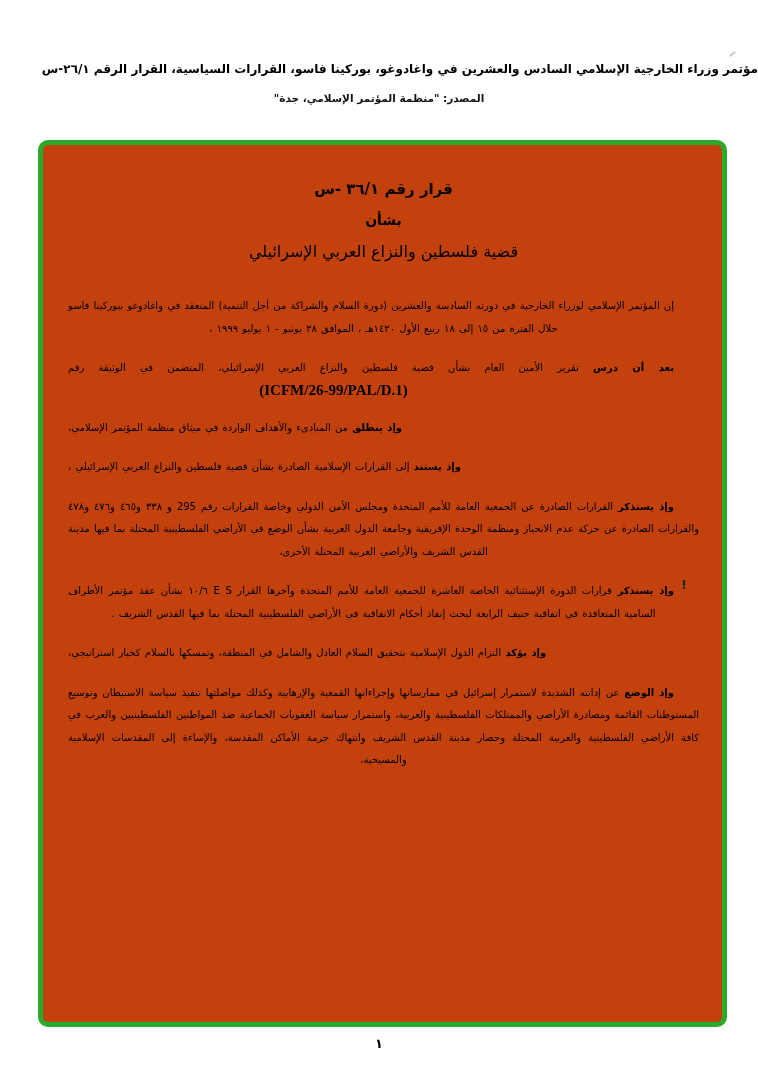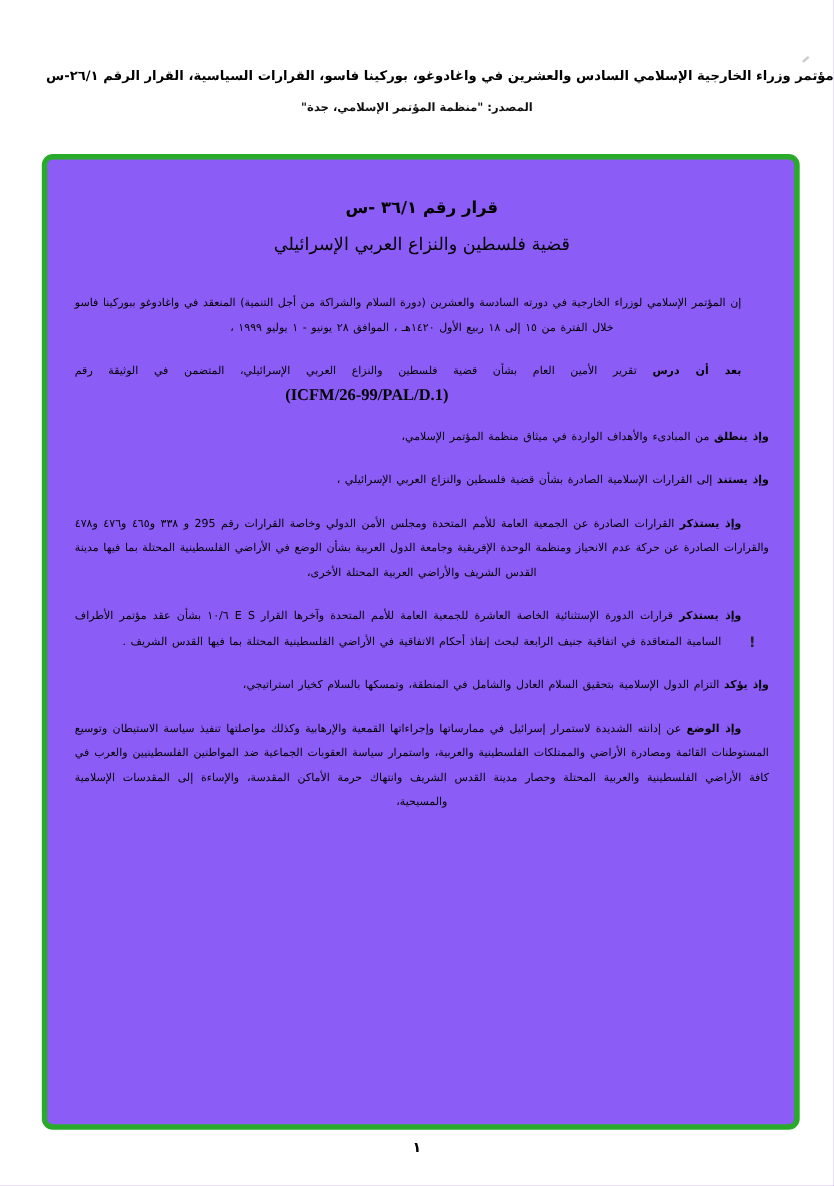--- a/index.html
+++ b/index.html
@@ -11,35 +11,35 @@
     position:absolute;top:62px;left:0;right:0;text-align:right;
     direction:rtl;font-weight:bold;font-size:12px;white-space:nowrap;
   }
   .hdr2{
     position:absolute;top:92px;left:0;right:0;text-align:center;
     direction:rtl;font-weight:bold;font-size:10.5px;color:#111;
   }
   .doc-box{
     position:absolute;left:38px;top:140px;width:689px;height:887px;
     border:5px solid #2aaa2a;border-radius:10px;box-sizing:border-box;
-    background:#8b5cf6;
+    background:#c2410c;
   }
   .content{
     position:absolute;top:5px;left:5px;right:5px;
     padding:30px 18px 0 20px;direction:rtl;
   }
   .t1{ text-align:center;font-weight:bold;font-size:15px;margin:0 0 14px 0; }
   .t2{ text-align:center;font-weight:bold;font-size:14px;margin:0 0 14px 0; }
   .t3{ text-align:center;font-weight:normal;font-size:16px;margin:0 0 34px 0; }
   .para{
     font-size:10px;line-height:2.25;margin:0 0 17px 0;
     text-align:justify;text-align-last:center;text-indent:25px;
     word-spacing:1px;
   }
-  .para.single{ text-align:right;text-align-last:auto;text-indent:0; }
+  .para.single{ text-align:left;text-align-last:auto;text-indent:0; }
   .para.tight{ margin-bottom:2px;text-align-last:justify; }
   .lead{ font-weight:bold; }
   .code-line{
     direction:ltr;text-align:center;padding-right:100px;
     font-family:"Liberation Serif",serif;font-weight:bold;font-size:15px;
     margin:0 0 18px 0;
   }
   .page-num{
     position:absolute;top:1036px;left:0;right:0;text-align:center;
     font-size:13px;font-weight:bold;
@@ -58,20 +58,21 @@
 
 <div class="hdr1">مؤتمر وزراء الخارجية الإسلامي السادس والعشرين في واغادوغو، بوركينا فاسو، القرارات السياسية، القرار الرقم ٢٦/١-س</div>
 <div class="hdr2">المصدر:  "منظمة المؤتمر الإسلامي، جدة"</div>
 
 <div class="artifact-tick"></div>
 
 <div class="doc-box">
   <div class="content">
 
     <div class="t1">قرار رقم ٣٦/١ -س</div>
+    <div class="t2">بشأن</div>
     <div class="t3">قضية فلسطين والنزاع العربي الإسرائيلي</div>
 
     <div class="para">
       <span>إن المؤتمر الإسلامي لوزراء الخارجية في دورته السادسة والعشرين (دورة السلام والشراكة من أجل التنمية) المنعقد في واغادوغو ببوركينا فاسو خلال الفترة من ١٥ إلى ١٨ ربيع الأول ١٤٢٠هـ ، الموافق ٢٨ يونيو - ١ يوليو ١٩٩٩ ،</span>
     </div>
 
     <div class="para tight">
       <span class="lead">بعد أن درس</span>
       <span>تقرير الأمين العام بشأن قضية فلسطين والنزاع العربي الإسرائيلي، المتضمن في الوثيقة رقم</span>
     </div>

